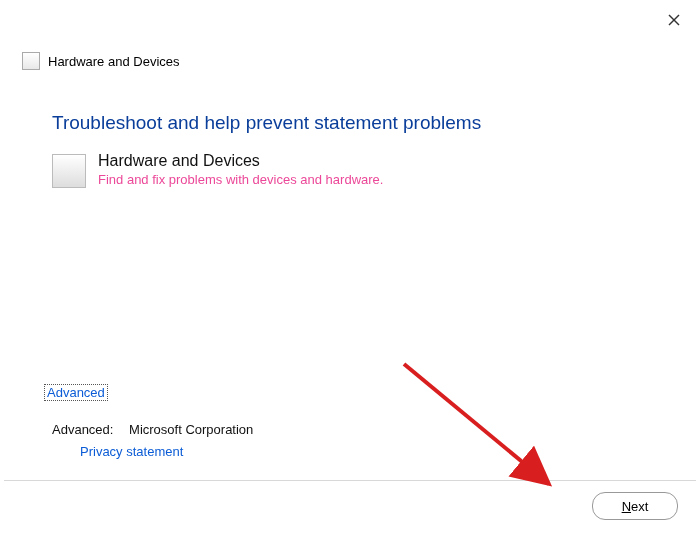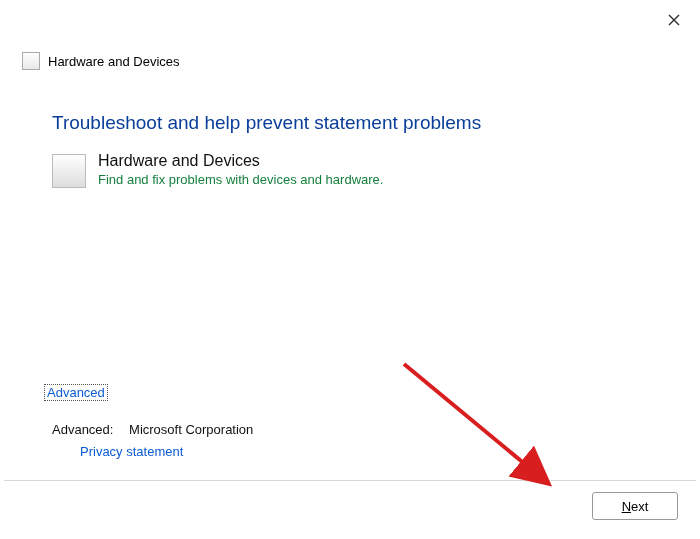--- a/index.html
+++ b/index.html
@@ -79,21 +79,21 @@
       background: linear-gradient(#fff, #ddd);
       margin-top: 2px;
     }
     .item-title {
       font-size: 16px;
       color: #111;
       font-weight: 400;
     }
     .item-desc {
       font-size: 13px;
-      color: #15803d;
+      color: #ec4899;
       margin-top: 2px;
     }
     .advanced-link {
       position: absolute;
       top: 380px;
       left: 40px;
       font-size: 13px;
       color: #0b5cd6;
       border: 1px dotted #555;
       padding: 0 2px;
@@ -132,21 +132,21 @@
       right: 18px;
       display: flex;
       gap: 10px;
     }
     .btn {
       min-width: 86px;
       height: 28px;
       font-size: 13px;
       background: #fff;
       border: 1px solid #999;
-      border-radius: 3px;
+      border-radius: 13px;
       cursor: pointer;
       padding: 0 14px;
       font-family: inherit;
     }
     .btn .ul {
       text-decoration: underline;
     }
     .arrow-overlay {
       position: absolute;
       top: 350px;

